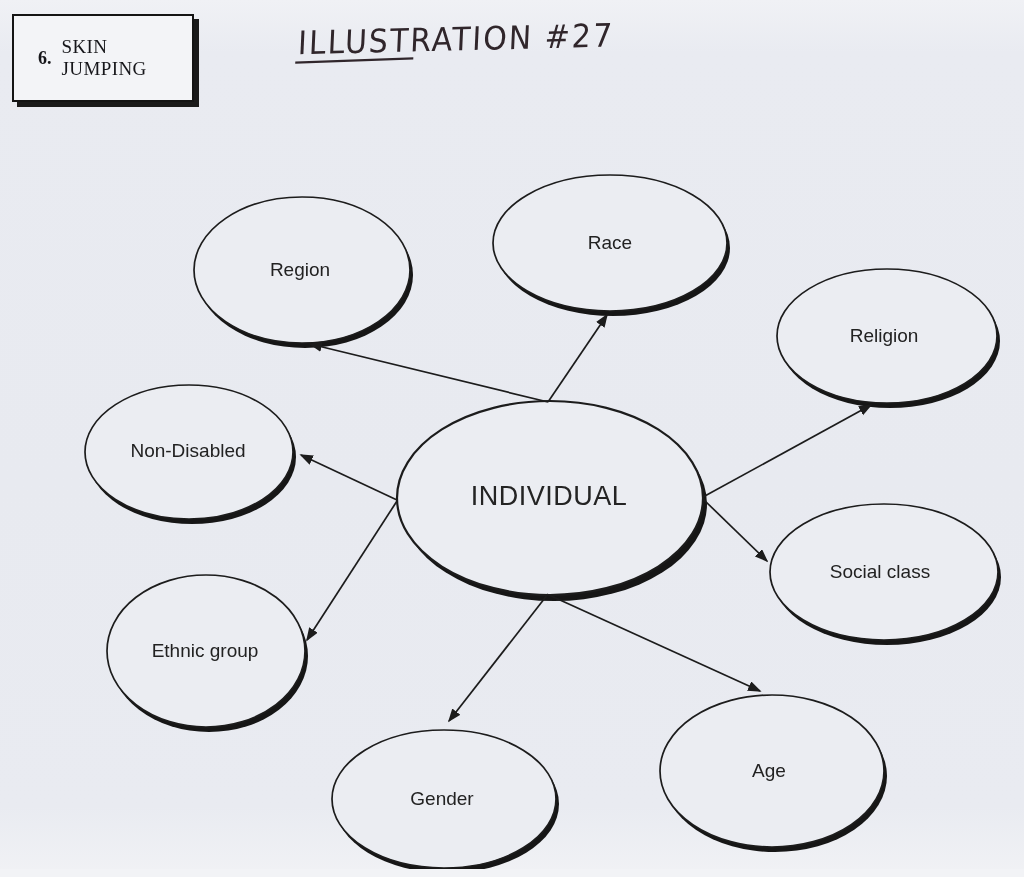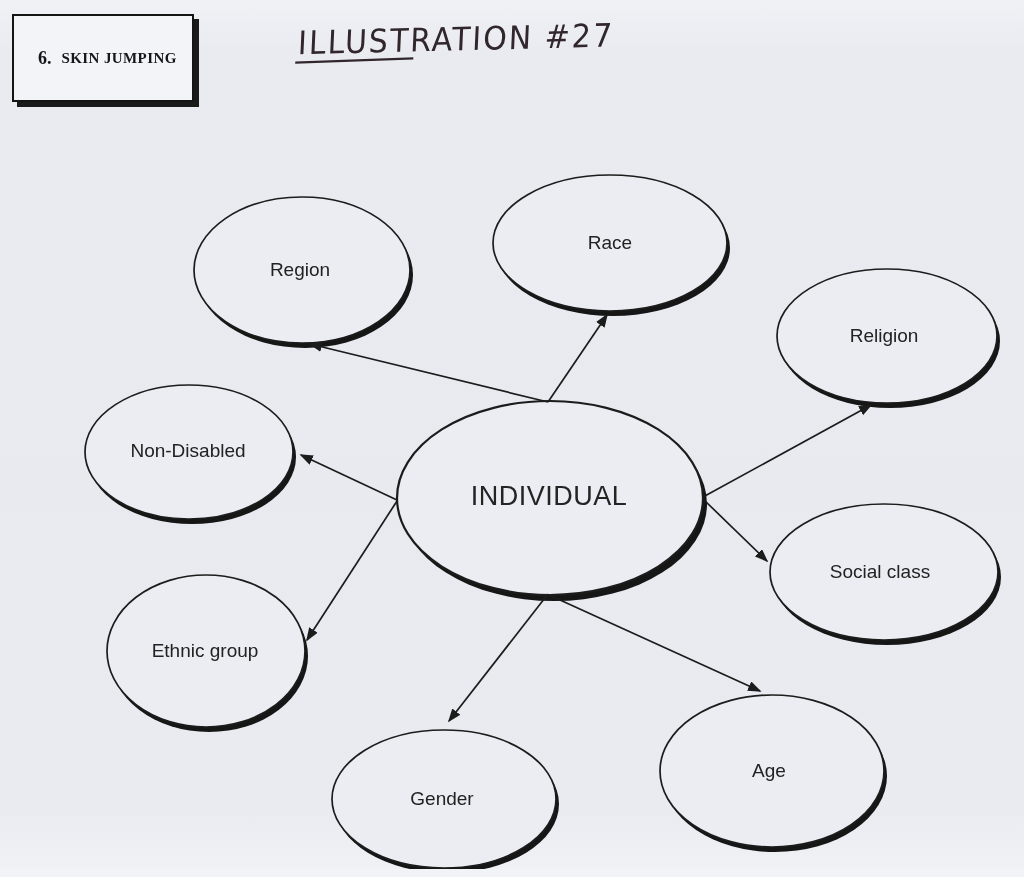--- a/index.html
+++ b/index.html
@@ -17,21 +17,21 @@
     width:182px;height:88px;
     background:#f3f4f7;
     border:2.5px solid #141414;
     box-shadow:5px 5px 0 0 #1a1a1a;
     display:flex;align-items:center;
     padding-left:24px;box-sizing:border-box;
     font-family:"Liberation Serif",serif;
     color:#16161a;
   }
   .section-box .num{font-size:18px;font-weight:700;margin-right:10px;}
-  .section-box .ttl{font-size:15px;font-weight:700;letter-spacing:.4px;}
+  .section-box .ttl{font-size:19px;font-weight:400;letter-spacing:.4px;}
   
   .handwritten{
     position:absolute;left:299px;top:24px;
     font-family:"DejaVu Sans",sans-serif;
     font-size:30px;font-weight:400;
     color:#30262b;
     letter-spacing:2px;
     transform:rotate(-1.4deg) skewX(-4deg) scaleY(1.08);
     transform-origin:left top;
     white-space:nowrap;

